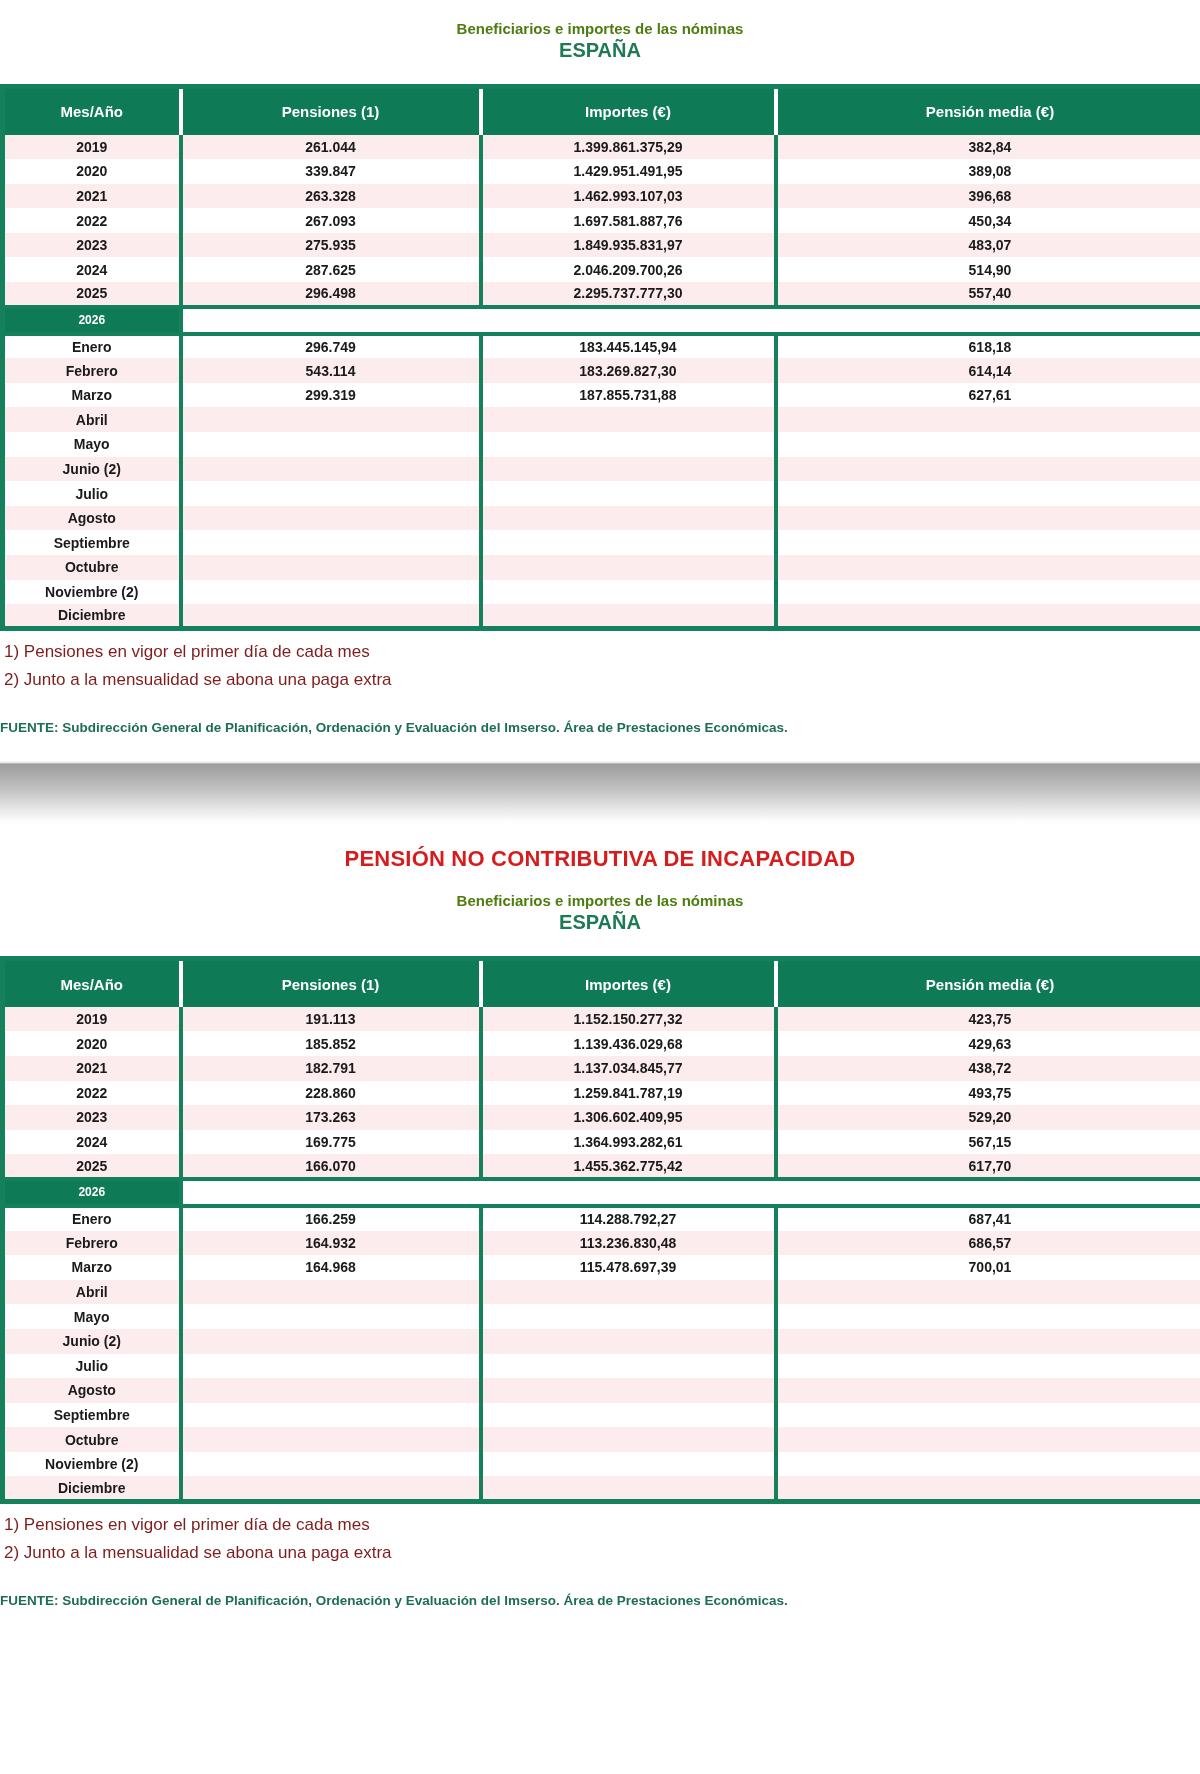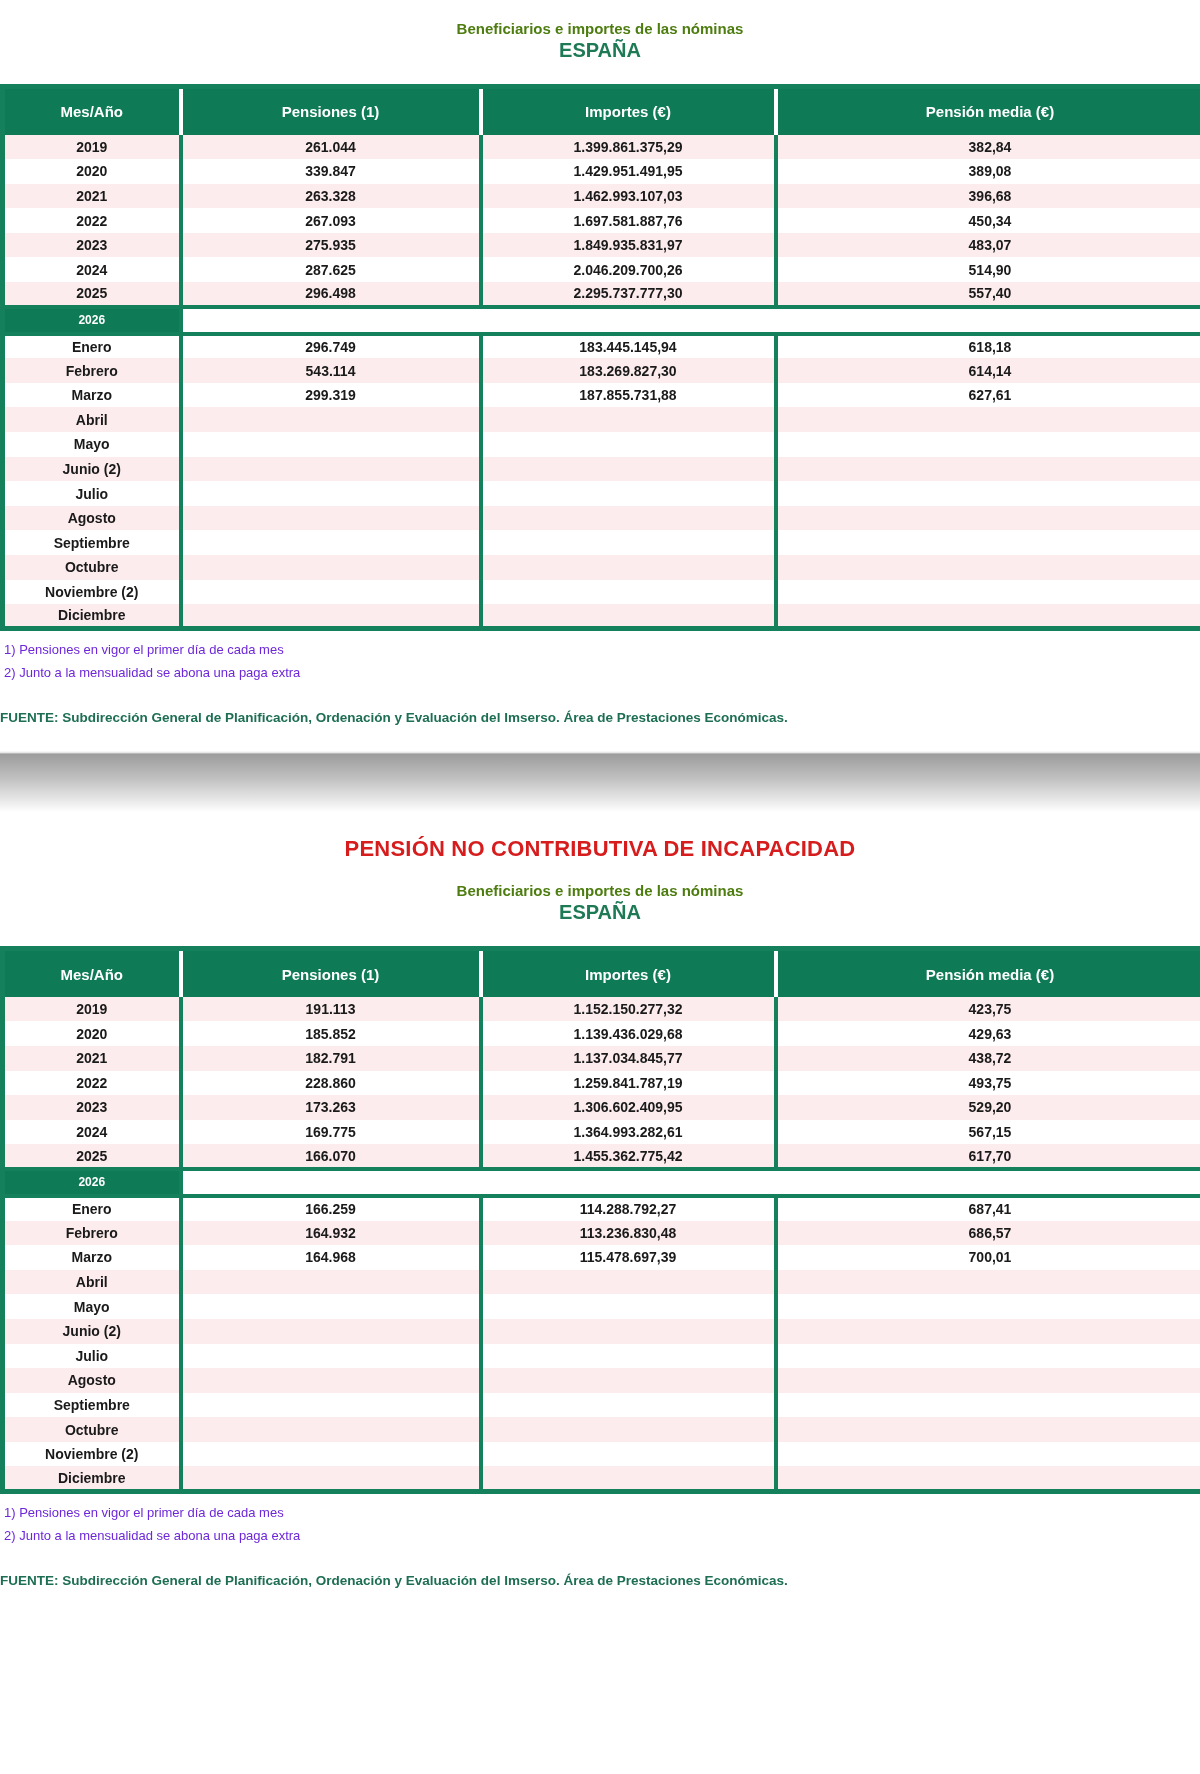--- a/index.html
+++ b/index.html
@@ -109,22 +109,22 @@
   tr.yearsep td.ysrest {
     background: #ffffff;
     height: 27px;
     border-top: 4px solid #15805c;
     border-bottom: 4px solid #15805c;
     border-right: 0;
   }
 
   .notes { padding-top: 7px; }
   .note {
-    color: #6d28d9;
-    font-size: 13px;
+    color: #7f1d1d;
+    font-size: 17px;
     padding: 4px 0 4px 4px;
   }
   .source {
     color: #1d6e52;
     font-size: 13.5px;
     font-weight: bold;
     padding: 26px 0 0 0;
   }
   .spacer-bottom { height: 26px; }
 </style>

